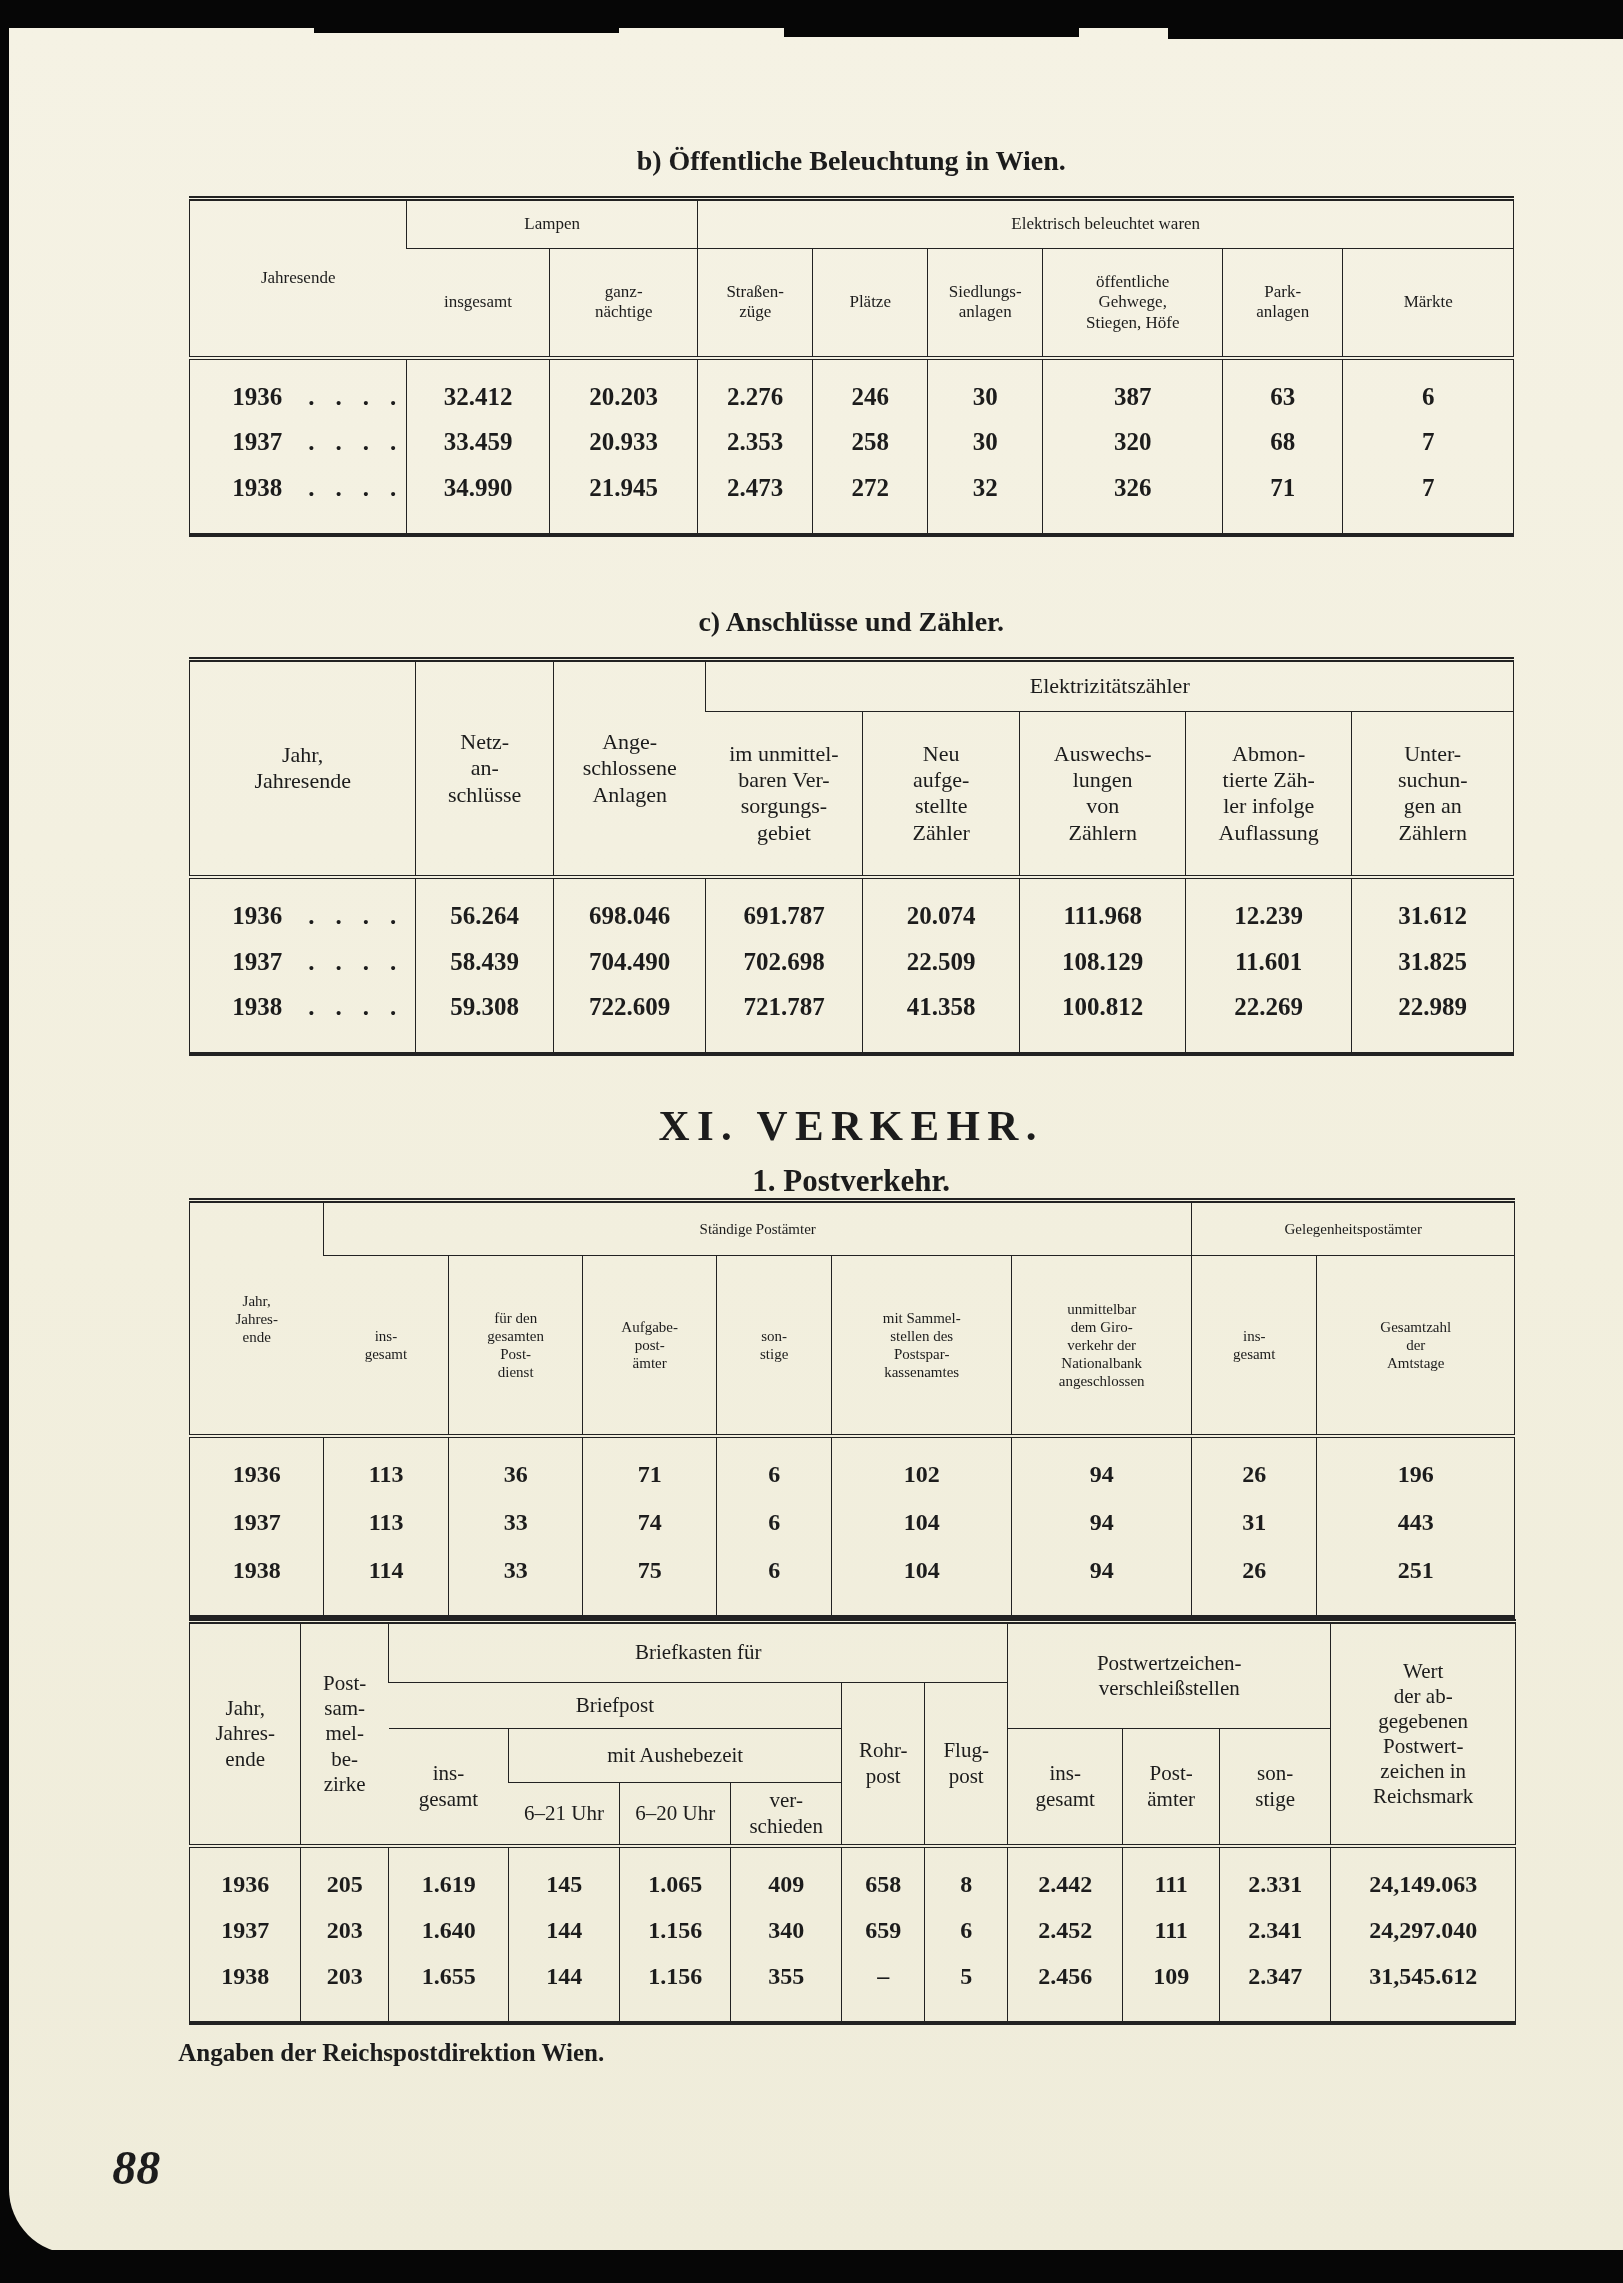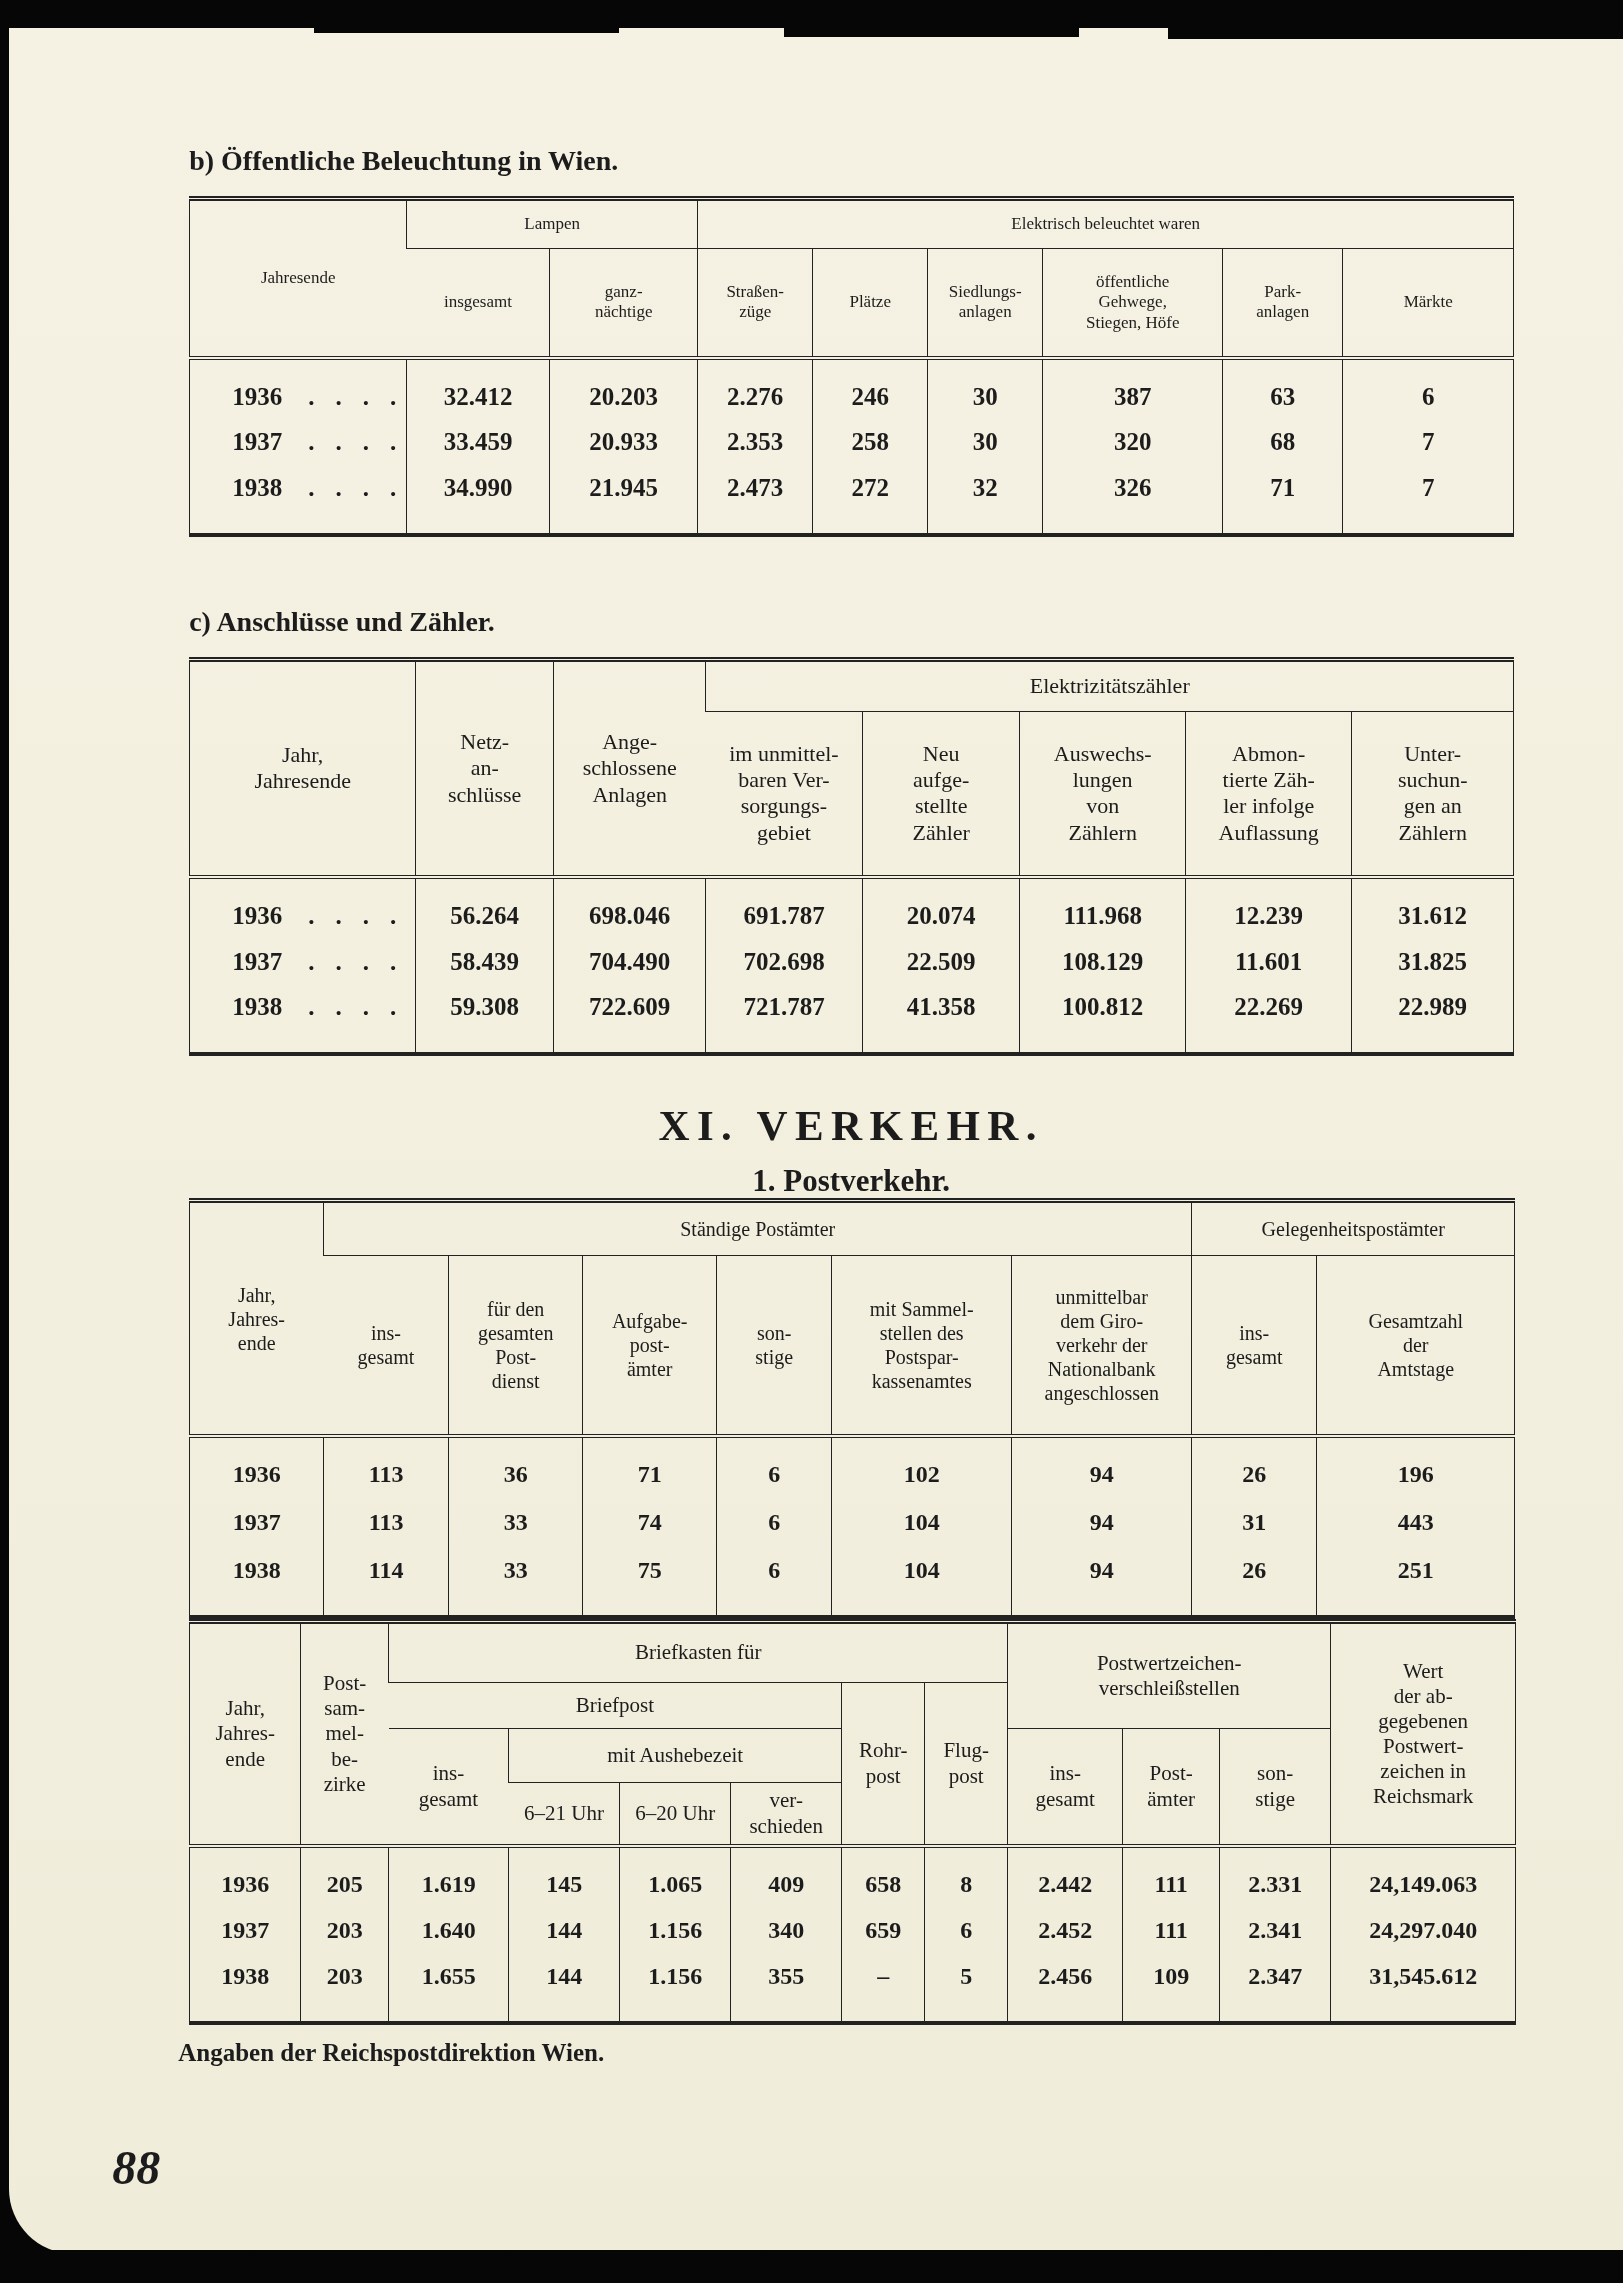--- a/index.html
+++ b/index.html
@@ -19,21 +19,21 @@
     border-bottom-left-radius:65px;
   }
   .scan-band-top { position:absolute; left:0; top:0; width:1623px; height:28px; background:#060606; }
   .tear-a { position:absolute; left:314px;  top:26px; width:305px; height:7.4px;  background:#060606; }
   .tear-b { position:absolute; left:784px;  top:26px; width:295px; height:11px; background:#060606; }
   .tear-c { position:absolute; left:1168px; top:26px; width:456px; height:13px; background:#060606; }
   .scan-band-bottom { position:absolute; left:0; top:2250px; width:1623px; height:33px; background:#060606; }
 
   .content { margin-left:180px; width:1324px; padding-top:116px; }
 
-  .tbl-title { font-weight:bold; font-size:28px; line-height:1.2; }
+  .tbl-title { text-align:center; font-weight:bold; font-size:28px; line-height:1.2; }
   .t1-title { margin-bottom:18.5px; }
   .t2-title { margin-top:68px; margin-bottom:18.5px; }
   .t4-title { margin-top:44px; margin-bottom:16.6px; }
 
   .chapter    { text-align:center; font-weight:bold; font-size:43px; letter-spacing:7.4px; margin-top:46px; line-height:1.1; }
   .sectionhd  { text-align:center; font-weight:bold; font-size:31px; margin-top:14.8px; line-height:1.1; }
   .subsection { text-align:center; font-weight:bold; font-size:26px; margin-top:11px; margin-bottom:14.8px; line-height:1.1; }
 
   table.t {
     border-collapse:collapse; table-layout:fixed; width:1324px;
@@ -49,21 +49,21 @@
   table.t .grp { border-bottom:1.8px solid #222; }
   table.t tbody td {
     text-align:center; vertical-align:middle;
     font-weight:600; padding:10px 3.7px; line-height:1;
   }
   table.t tbody tr:first-child td { border-top:4.6px double #222; padding-top:24px; }
   table.t tbody tr:last-child td { padding-bottom:33px;text-align:center; }
 
   .t1 th { font-size:17px; }  .t1 tbody td { font-size:25px; }
   .t2 th { font-size:22px; }  .t2 tbody td { font-size:25px; }
-  .t3 th { font-size:20px; }  .t3 tbody td { font-size:24px; }
+  .t3 th { font-size:15px; }  .t3 tbody td { font-size:24px; }
   .t4 th { font-size:21px; }  .t4 tbody td { font-size:24px; }
 
   .t1 tr.hr1 { height:50px; }  .t1 tr.hr2 { height:109px; }
   .t2 tr.hr1 { height:52px; }  .t2 tr.hr2 { height:166px; }
   .t3 tr.hr1 { height:55px; }  .t3 tr.hr2 { height:180px; }
   .t4 tr.hr1 { height:61px; }  .t4 tr.hr2 { height:46px; }
   .t4 tr.hr3 { height:54px; }  .t4 tr.hr4 { height:54px; }
   .t1 tbody tr { height:46px; } .t2 tbody tr { height:46px; }
   .t3 tbody tr { height:52px; } .t4 tbody tr { height:48px; }
 

